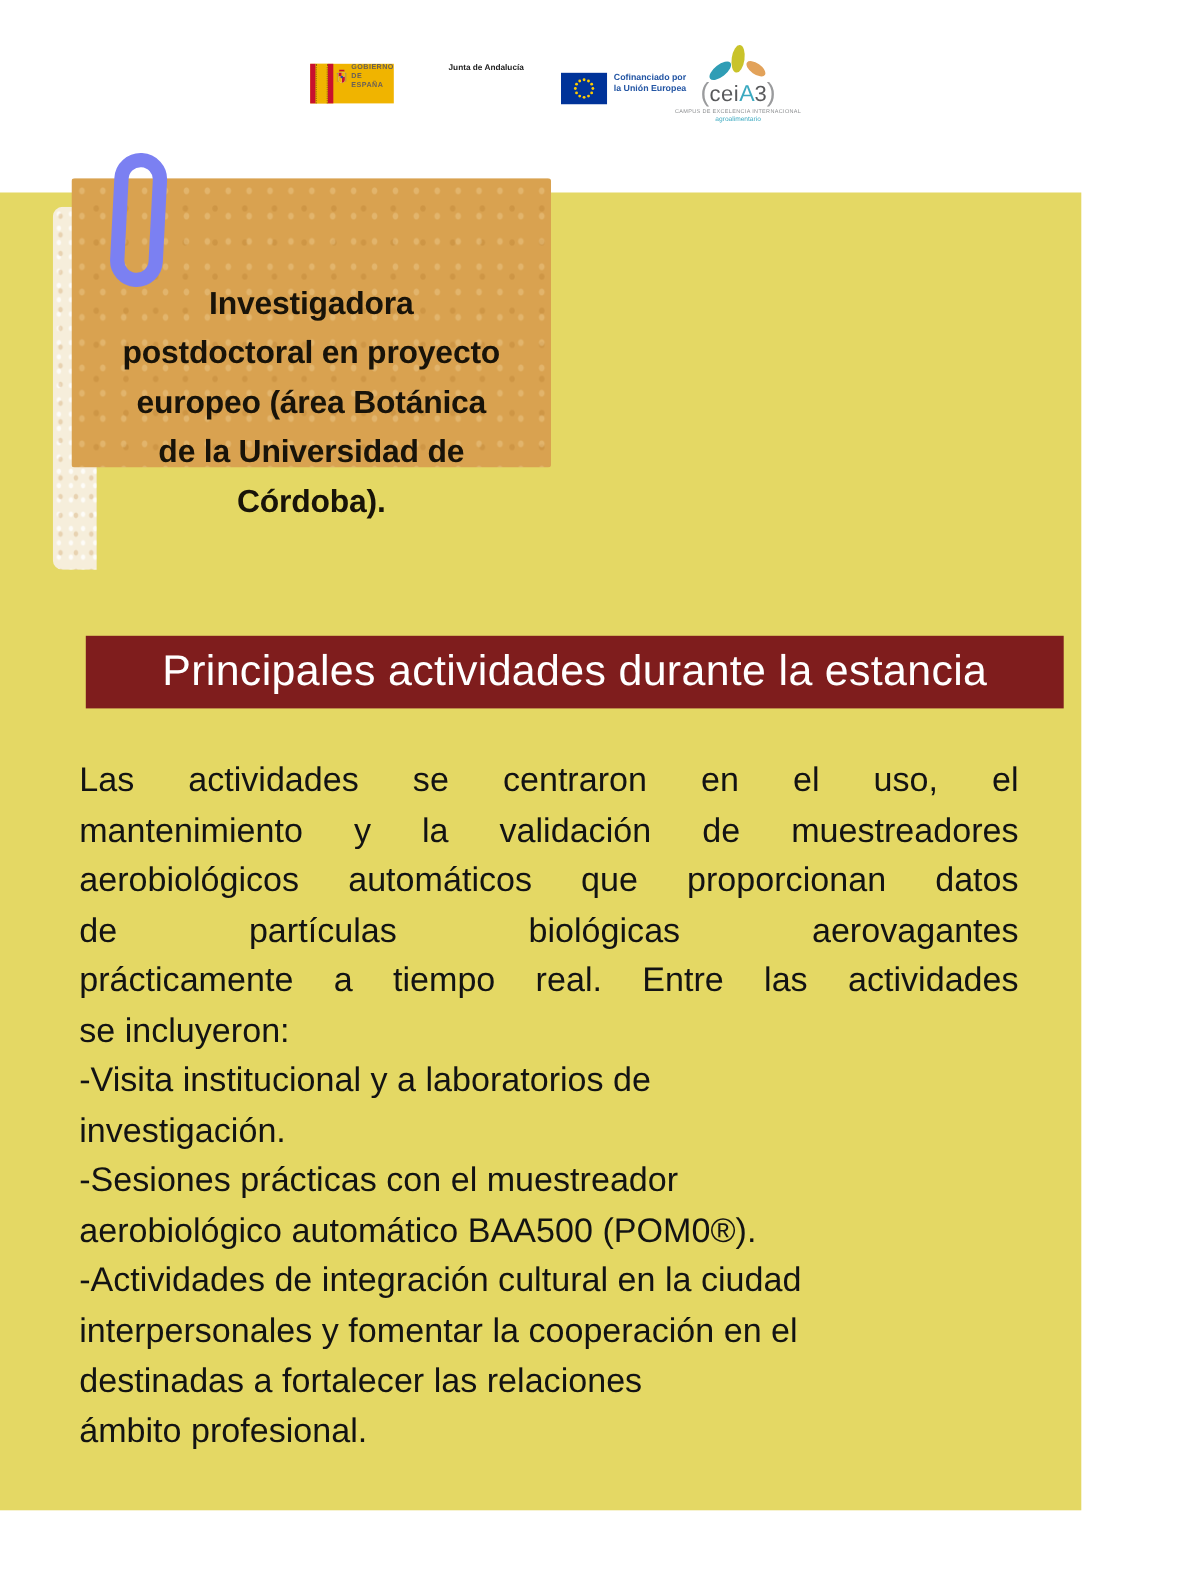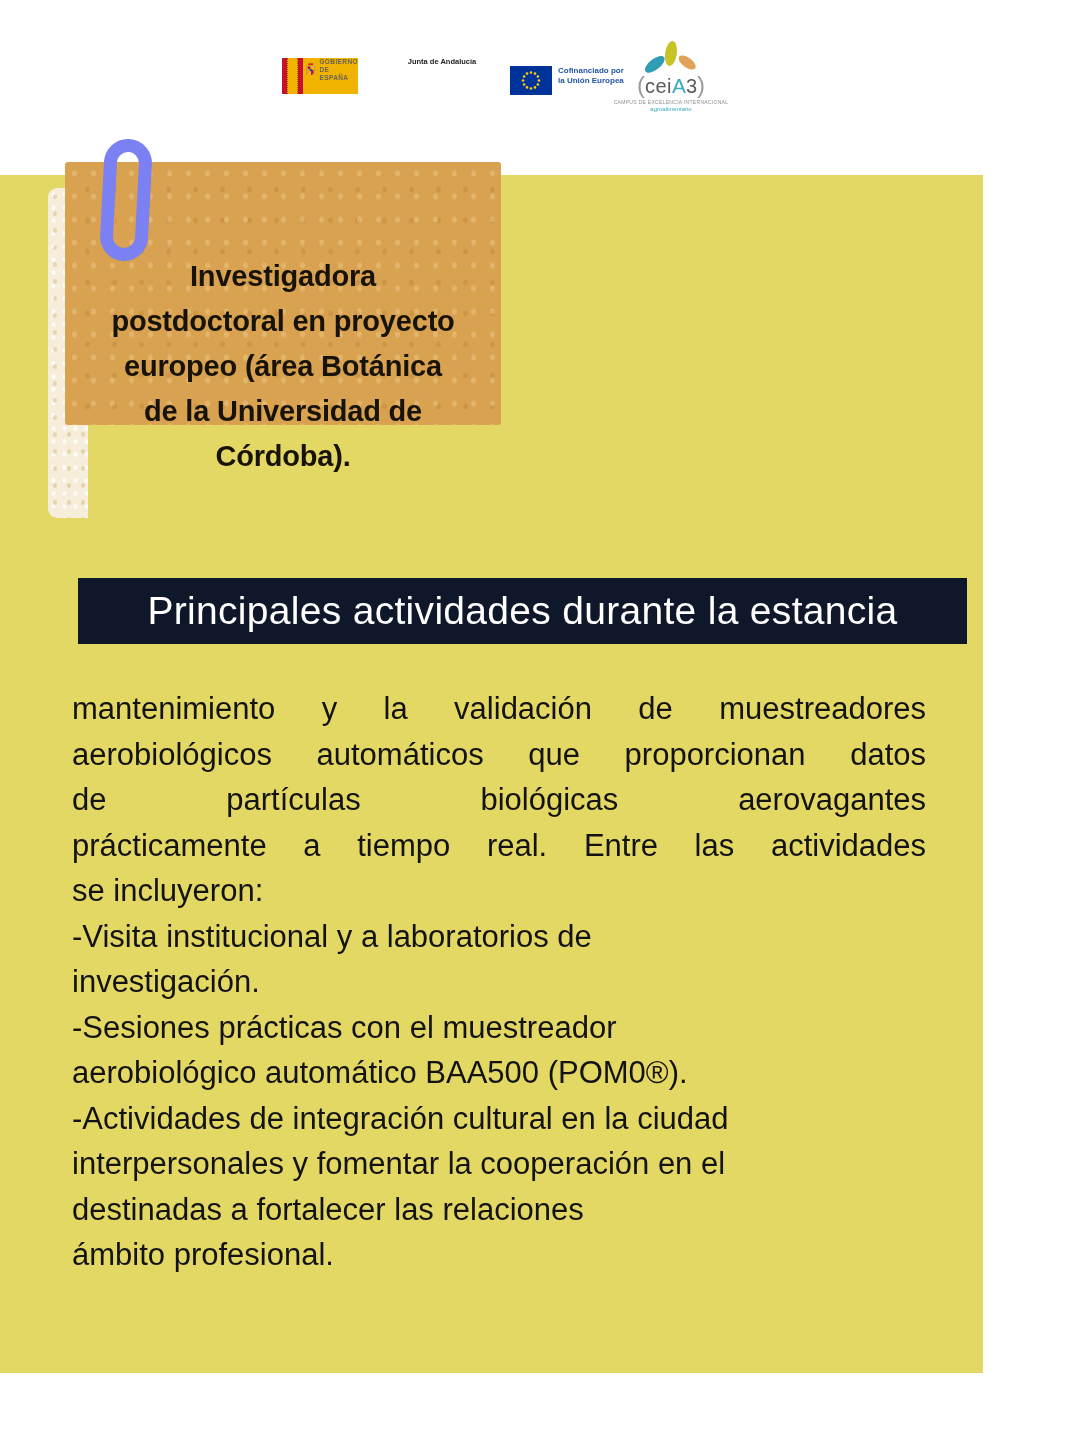--- a/index.html
+++ b/index.html
@@ -71,21 +71,21 @@
   }
   .paperclip {
     position:absolute; left:102px; top:139px; width:48px; height:122px;
     border:13px solid #7b80f2; border-radius:26px;
     transform:rotate(3deg);
   }
 
   
   .banner {
     position:absolute; left:78px; top:578px; width:889px; height:66px;
-    background:#0f172a; color:#ffffff;
+    background:#7f1d1d; color:#ffffff;
     display:flex; align-items:center; justify-content:center;
     font-size:39px; font-weight:400; letter-spacing:.3px; white-space:nowrap;
   }
 
   
   .body-text {
     position:absolute; left:72px; top:686px; width:854px;
     color:#131313; font-size:31px;
   }
   .body-text .line { height:45.5px; line-height:45.5px; white-space:nowrap; }
@@ -188,20 +188,21 @@
       <div>Córdoba).</div>
     </div>
   </div>
   <div class="paperclip"></div>
 
   <div class="banner">
     <span>Principales actividades durante la estancia</span>
   </div>
 
   <div class="body-text">
+    <div class="line just">Las actividades se centraron en el uso, el</div>
     <div class="line just">mantenimiento y la validación de muestreadores</div>
     <div class="line just">aerobiológicos automáticos que proporcionan datos</div>
     <div class="line just">de partículas biológicas aerovagantes</div>
     <div class="line just">prácticamente a tiempo real. Entre las actividades</div>
     <div class="line">se incluyeron:</div>
     <div class="line">-Visita institucional y a laboratorios de</div>
     <div class="line">investigación.</div>
     <div class="line">-Sesiones prácticas con el muestreador</div>
     <div class="line">aerobiológico automático BAA500 (POM0®).</div>
     <div class="line">-Actividades de integración cultural en la ciudad</div>

